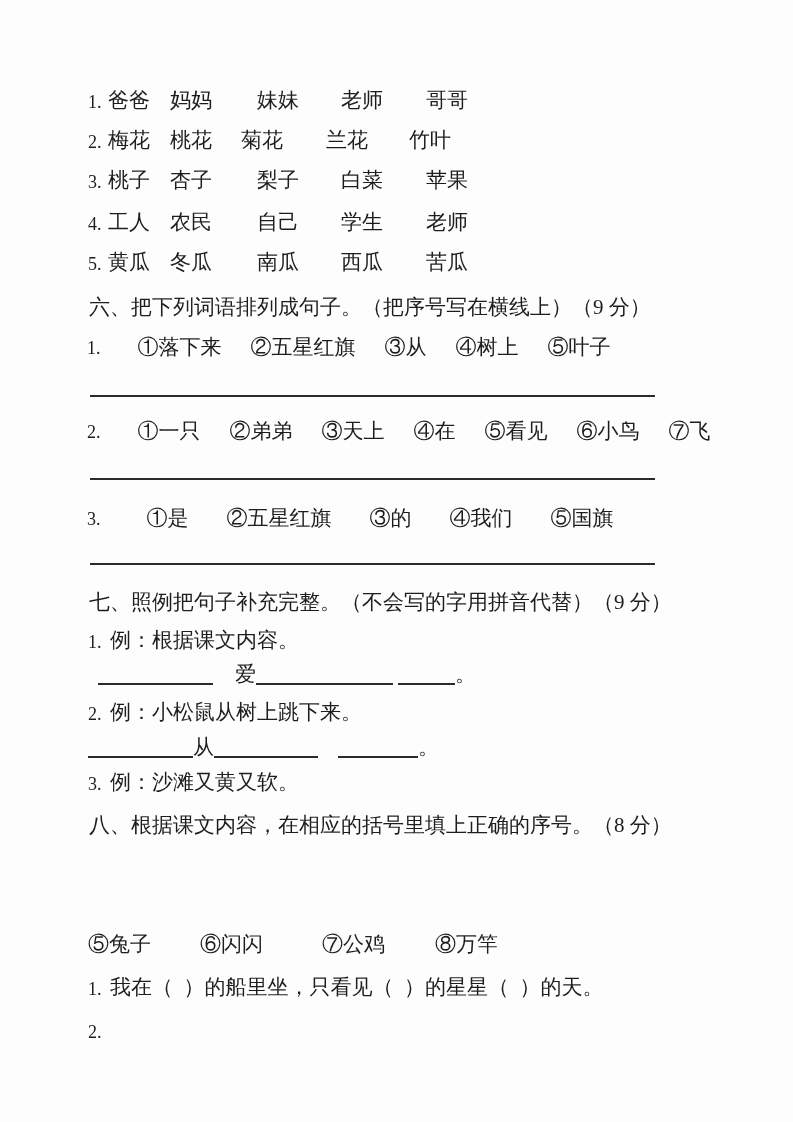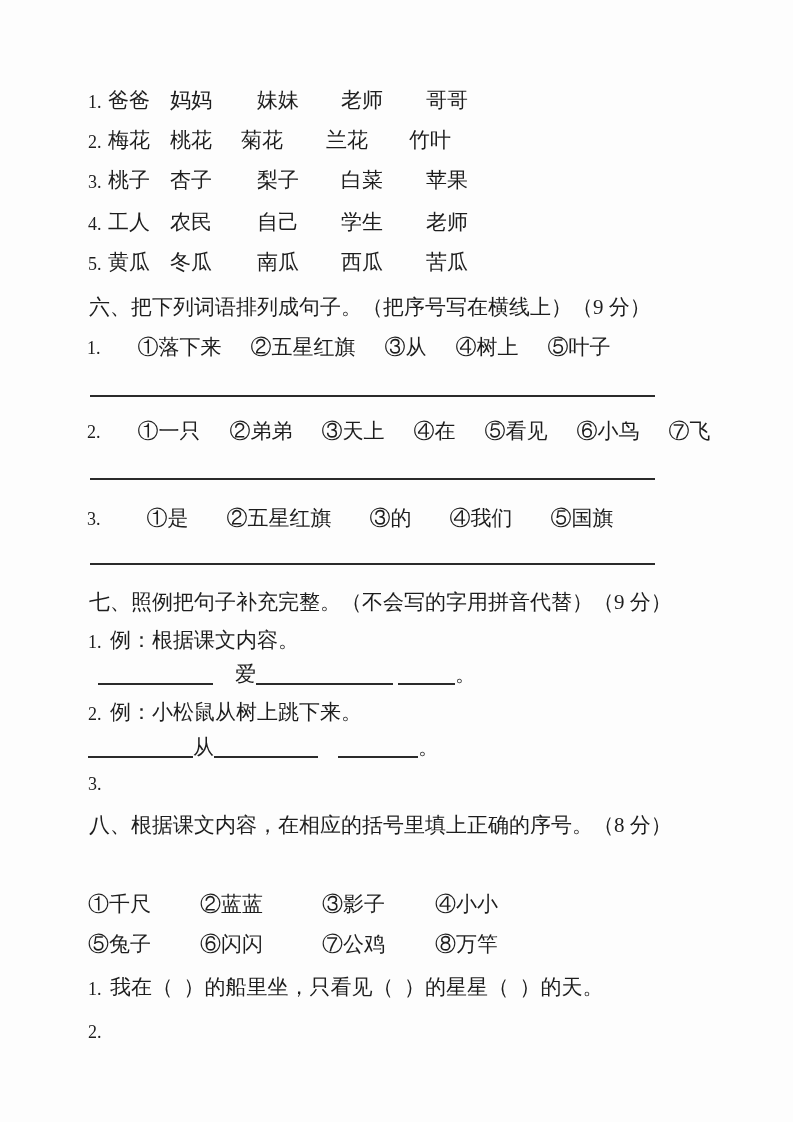--- a/index.html
+++ b/index.html
@@ -127,32 +127,27 @@
   <div class="blankrow" style="top:661px;left:98px"><span class="blank b115"></span><span class="t ml22">爱</span><span class="blank b137"></span><span class="blank b57 ml5"></span><span class="t">。</span></div>
 
   <div class="row" style="top:699px">
       <span class="num t">2.</span>
       <span class="ext t">例：小松鼠从树上跳下来。</span>
     </div>
   <div class="blankrow" style="top:734px;left:88px"><span class="blank b105"></span><span class="t">从</span><span class="blank b104"></span><span class="blank b80 ml20"></span><span class="t">。</span></div>
 
   <div class="row" style="top:769px">
       <span class="num t">3.</span>
+      <span class="ext t">例：沙滩又黄又软。</span>
     </div>
 
   <div class="row" style="top:812px">
       <span class="hdr t">八、根据课文内容，在相应的括号里填上正确的序号。（8 分）</span>
     </div>
 
-  <div class="row" style="top:891px">
-      <span class="w o1 t">①千尺</span>
-      <span class="w o2 t">②蓝蓝</span>
-      <span class="w o3 t">③影子</span>
-      <span class="w o4 t">④小小</span>
-    </div>
   <div class="row" style="top:931px">
       <span class="w o1 t">⑤兔子</span>
       <span class="w o2 t">⑥闪闪</span>
       <span class="w o3 t">⑦公鸡</span>
       <span class="w o4 t">⑧万竿</span>
     </div>
 
   <div class="row" style="top:974px">
       <span class="num t">1.</span>
       <span class="ext t">我在（  ）的船里坐，只看见（  ）的星星（  ）的天。</span>

